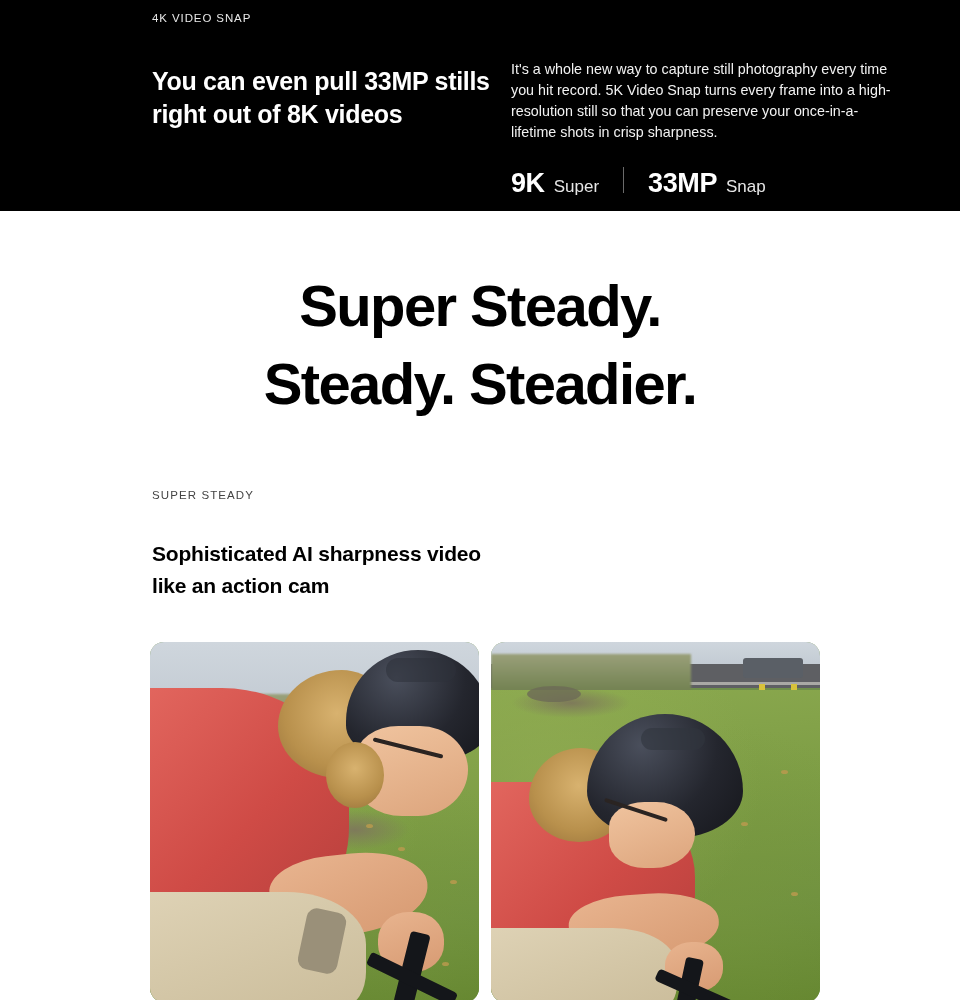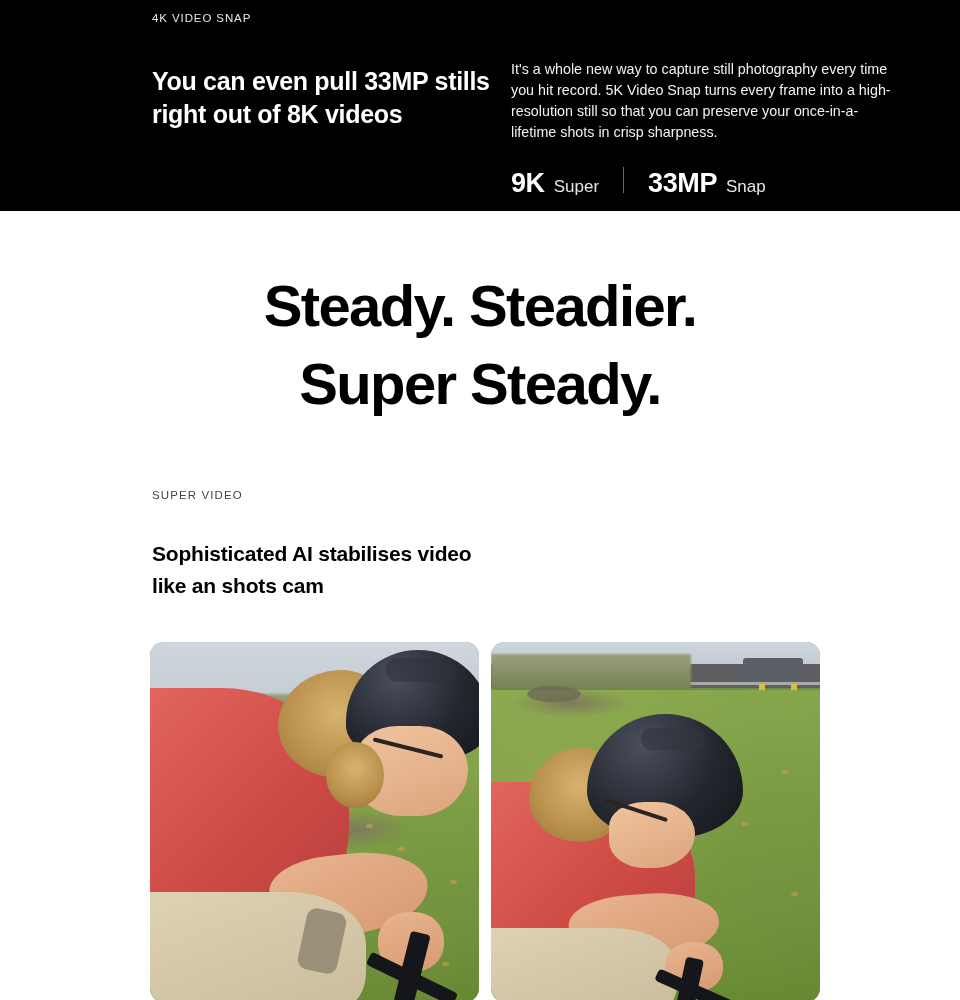--- a/index.html
+++ b/index.html
@@ -248,26 +248,26 @@
     <div class="spec-divider"></div>
     <div class="spec-group">
       <span class="spec-num">33MP</span>
       <span class="spec-word">Snap</span>
     </div>
   </div>
 </section>
 
 <section class="light-section" style="height:789px;">
   <div class="big-headline">
+    <div>Super Steady.</div>
     <div>Steady. Steadier.</div>
-    <div>Super Steady.</div>
   </div>
 
-  <div class="eyebrow-light">SUPER VIDEO</div>
-  <h3 class="light-headline">Sophisticated AI stabilises video like an shots cam</h3>
+  <div class="eyebrow-light">SUPER STEADY</div>
+  <h3 class="light-headline">Sophisticated AI sharpness video like an action cam</h3>
 
   <div class="img-row">
 
     <figure class="photo" style="margin:0;">
       <div class="sky" style="height:118px;"></div>
       <div class="shrubs" style="top:52px; height:72px;"></div>
       <div class="grass" style="height:258px;"></div>
 
       <div class="dirt" style="left:150px; top:168px; width:110px; height:40px;"></div>
 

